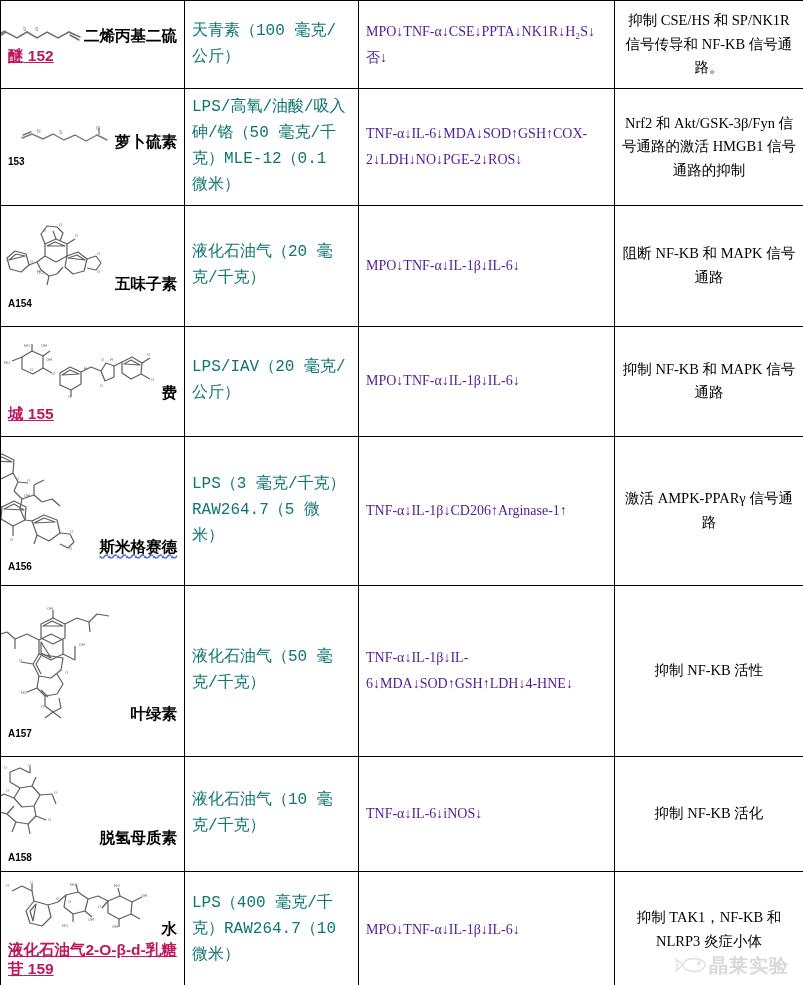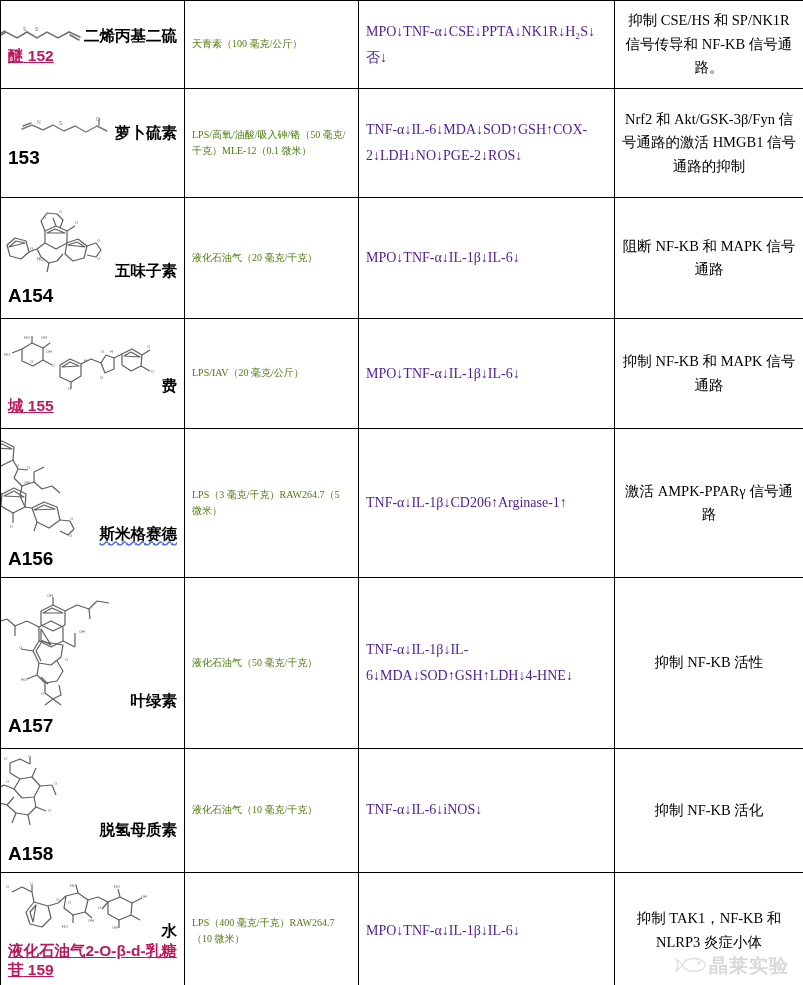--- a/index.html
+++ b/index.html
@@ -40,28 +40,28 @@
     padding-bottom:1px;
   }
   .cname-2{
     font-family:"Liberation Sans","DejaVu Sans",sans-serif;
     font-weight:bold;font-size:15.5px;line-height:1.22;color:#be185d;
     margin-top:2px;
     text-decoration:underline;
   }
   .cid{
     font-family:"Liberation Sans","DejaVu Sans",sans-serif;
-    font-weight:bold;font-size:19px;line-height:1.2;color:#000;
+    font-weight:bold;font-size:10px;line-height:1.2;color:#000;
     margin-top:4px;
   }
 
   
   .model{
-    font-family:Liberation Serif, serif;
-    font-size:10px;line-height:1.62;color:#4d7c0f;
+    font-family:Liberation Mono, monospace;
+    font-size:16px;line-height:1.62;color:#0f766e;
     word-break:break-word;
   }
   
   .markers{
     font-family:"Liberation Serif","DejaVu Serif",serif;
     font-size:14px;line-height:1.85;color:#4c1d95;
     word-break:break-word;
   }
   
   .mech{

